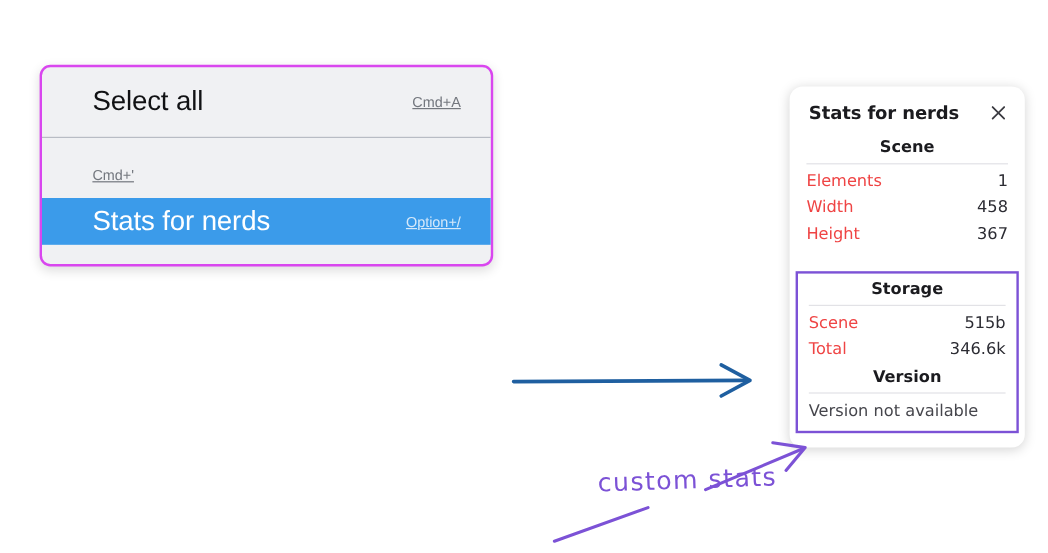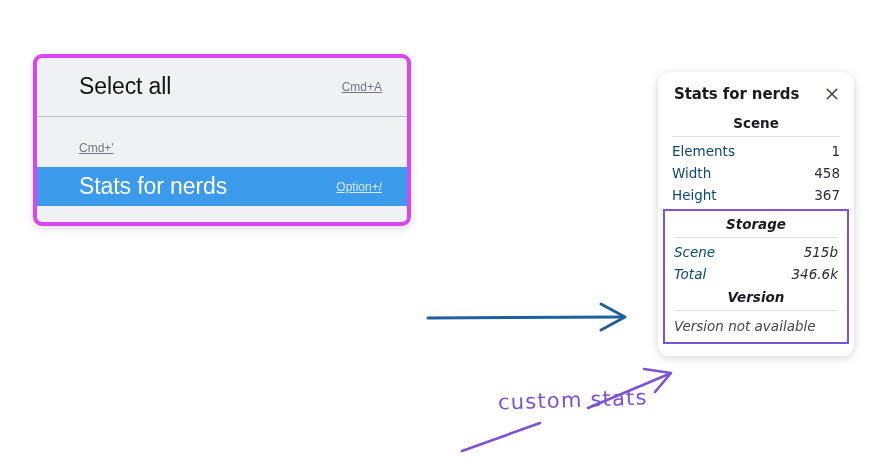--- a/index.html
+++ b/index.html
@@ -16,21 +16,21 @@
     -webkit-font-smoothing: antialiased;
   }
 
   
   .context-menu {
     position: absolute;
     left: 33px;
     top: 54px;
     width: 378px;
     background: #f0f1f3;
-    border: 4px solid #d946ef;
+    border: 2px solid #d946ef;
     border-radius: 9px;
     box-shadow: 0 3px 9px rgba(0,0,0,0.13);
     overflow: hidden;
     box-sizing: border-box;
     text-align: center;
   }
   .menu-pad-top { height: 9px; }
   .menu-pad-bottom { height: 16px; }
 
   .menu-row {
@@ -114,35 +114,34 @@
     margin: 0 0 3px 0;
   }
   .kv-row {
     display: flex;
     justify-content: space-between;
     align-items: baseline;
     font-size: 13.5px;
     color: #3c3c42;
     padding: 3px 0;
   }
-  .kv-key { color: #0c4a6e; }
+  .kv-key { color: #ef4444; }
   .kv-val { color: #2c2c33; }
 
   .full-row {
     font-size: 13.5px;
     color: #46464c;
     padding: 4px 0 2px 0;
   }
 
   
   .highlight-box {
     border: 2px solid #7c52d6;
-    margin: 3px 5px 0 5px;
+    margin: 20px 5px 0 5px;
     padding: 1px 9px 6px 9px;
-    font-style: italic;
   }
 
   
   .annot-svg {
     position: absolute;
     left: 0;
     top: 0;
     width: 873px;
     height: 461px;
     pointer-events: none;

